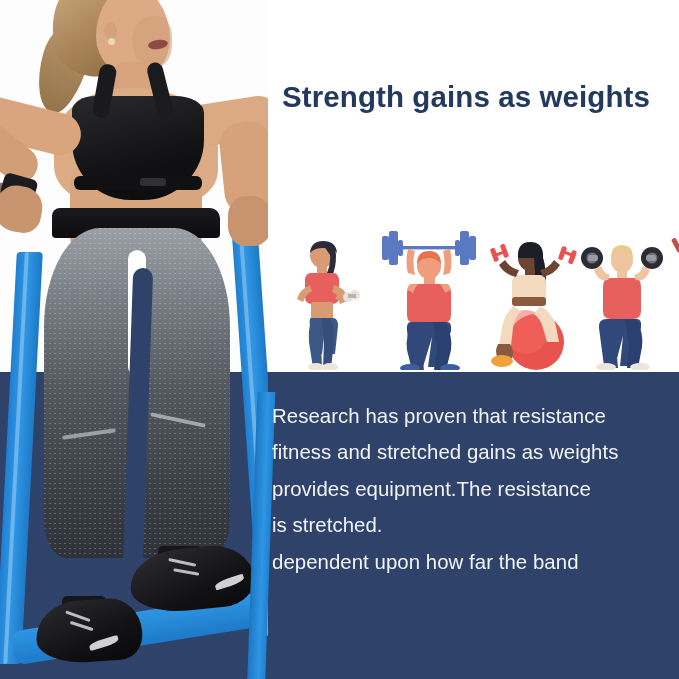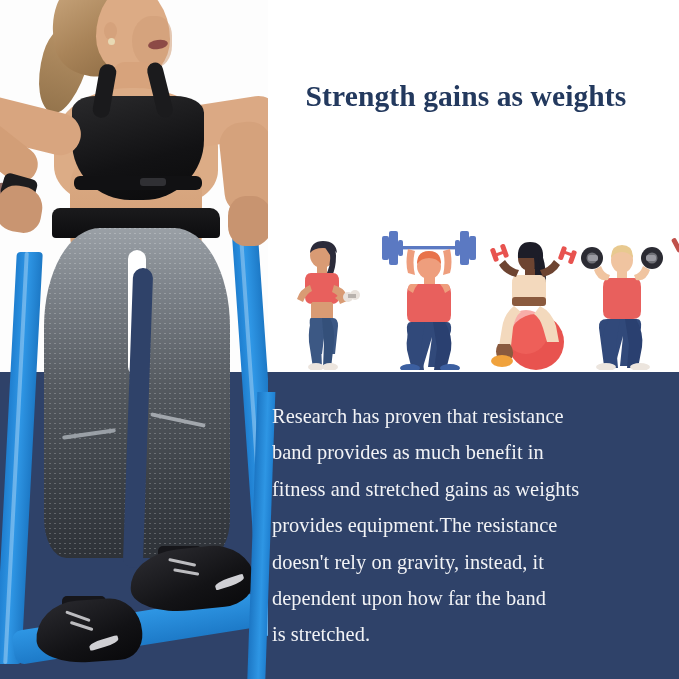--- a/index.html
+++ b/index.html
@@ -1,17 +1,17 @@
 <!DOCTYPE html>
 <html><head>
 <meta charset="utf-8">
 <style>
   html,body{margin:0;padding:0;background:#fff;}
   body{font-family:"Liberation Sans",sans-serif;}
-  #page{position:relative;width:679px;height:679px;overflow:hidden;background:#ffffff;font-family:Liberation Serif, serif;}
+  #page{position:relative;width:679px;height:679px;overflow:hidden;background:#ffffff;}
 
   
   .bg-white{position:absolute;left:0;top:0;width:679px;height:372px;background:#ffffff;}
   .bg-navy{position:absolute;left:0;top:372px;width:679px;height:307px;background:#2f4269;}
 
   
   .photo{position:absolute;left:0;top:0;width:268px;height:679px;overflow:hidden;}
   .photo-white{position:absolute;left:0;top:0;width:268px;height:372px;background:#fdfdfd;}
   .photo-navy{position:absolute;left:0;top:372px;width:268px;height:307px;background:#2f4269;}
 
@@ -316,22 +316,20 @@
       <path d="M59 85 q7 14 5 28 l-3 26 h-10 l1-28 l-3-26z" fill="#e8962f"></path>
       <ellipse cx="33" cy="139" rx="9" ry="4" fill="#e8605d"></ellipse>
       <ellipse cx="60" cy="139" rx="9" ry="4" fill="#e8605d"></ellipse>
     </svg>
   </div>
 
   <div class="para">
     <div class="band-edge"></div>
     <div class="para-inner">
       <div class="para-line">Research has proven that resistance</div>
-      <div class="para-line">band provides as much benefit in</div>
       <div class="para-line">fitness and stretched gains as weights</div>
       <div class="para-line">provides equipment.The resistance</div>
-      <div class="para-line">doesn't rely on gravity, instead, it</div>
+      <div class="para-line">is stretched.</div>
       <div class="para-line">dependent upon how far the band</div>
-      <div class="para-line">is stretched.</div>
     </div>
   </div>
 
 </div>
 
 </body></html>

